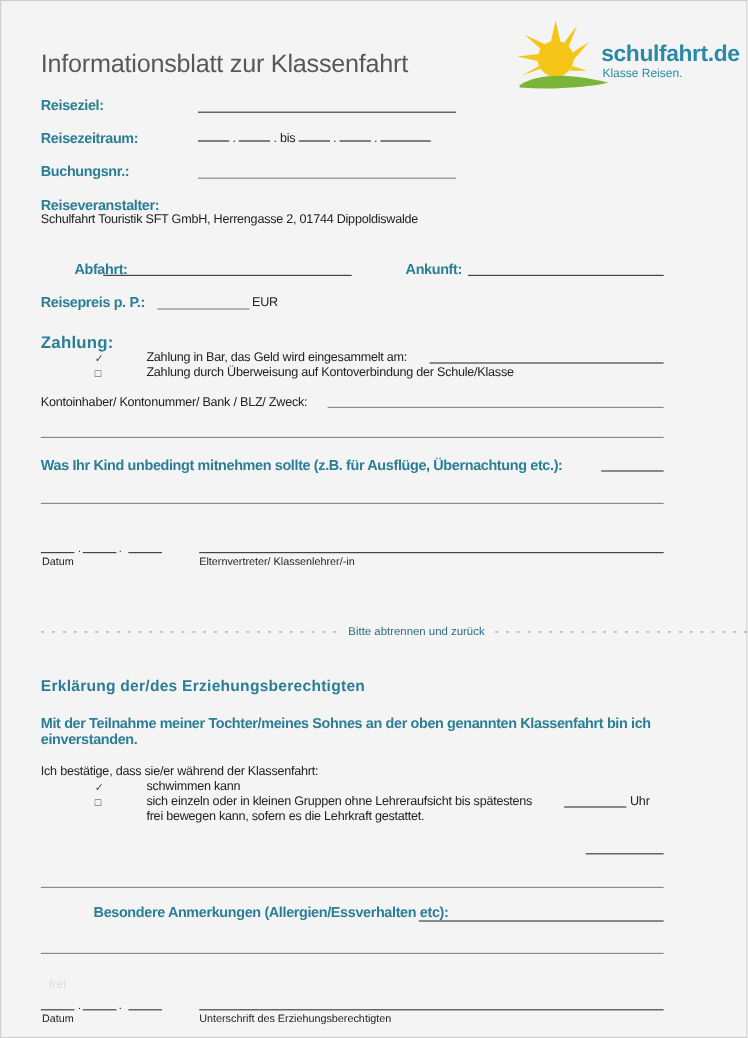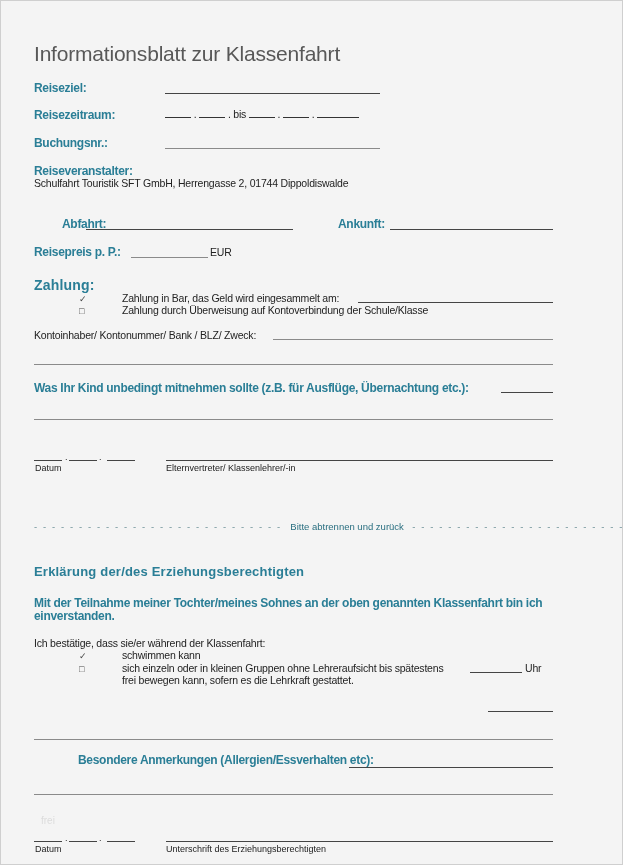--- a/index.html
+++ b/index.html
@@ -23,20 +23,37 @@
   .slogan { position:absolute; left:501px; top:55px; font-size:10px; color:#2a88a8; }
   .watermark { left:40px; top:814px; font-size:10px; color:#dcdcdc; }
 </style>
 </head>
 <body>
 
 <div class="page">
 
   <div class="abs title">Informationsblatt zur Klassenfahrt</div>
 
+  <div class="logo">
+    <svg width="80" height="66" viewBox="0 0 80 66" style="position:absolute;left:0;top:0;">
+      <g fill="#f5c518">
+        <circle cx="34" cy="34" r="15"></circle>
+        <polygon points="30,20 34,2 38,20"></polygon>
+        <polygon points="40,22 52,6 44,26"></polygon>
+        <polygon points="46,30 62,20 48,36"></polygon>
+        <polygon points="22,26 8,14 26,22"></polygon>
+        <polygon points="20,36 2,32 20,30"></polygon>
+        <polygon points="22,42 6,48 24,38"></polygon>
+        <polygon points="48,40 60,44 46,44"></polygon>
+      </g>
+      <path d="M4,56 C20,46 46,46 78,54 C60,58 30,60 4,58 Z" fill="#7ab539"></path>
+    </svg>
+    <div class="brand" style="left:72px;top:20px;">schulfahrt.de</div>
+    <div class="slogan" style="left:73px;top:41px;">Klasse Reisen.</div>
+  </div>
 
   <div class="abs lbl" style="left:33px;top:80px;">Reiseziel:</div>
   <div class="line" style="left:164px;top:92px;width:215px;"></div>
 
   <div class="abs lbl" style="left:33px;top:107px;">Reisezeitraum:</div>
   <div class="abs txt" style="left:164px;top:106px;">
     <span class="blank" style="width:26px;"></span>
     <span>.</span>
     <span class="blank" style="width:26px;"></span>
     <span>. bis</span>

